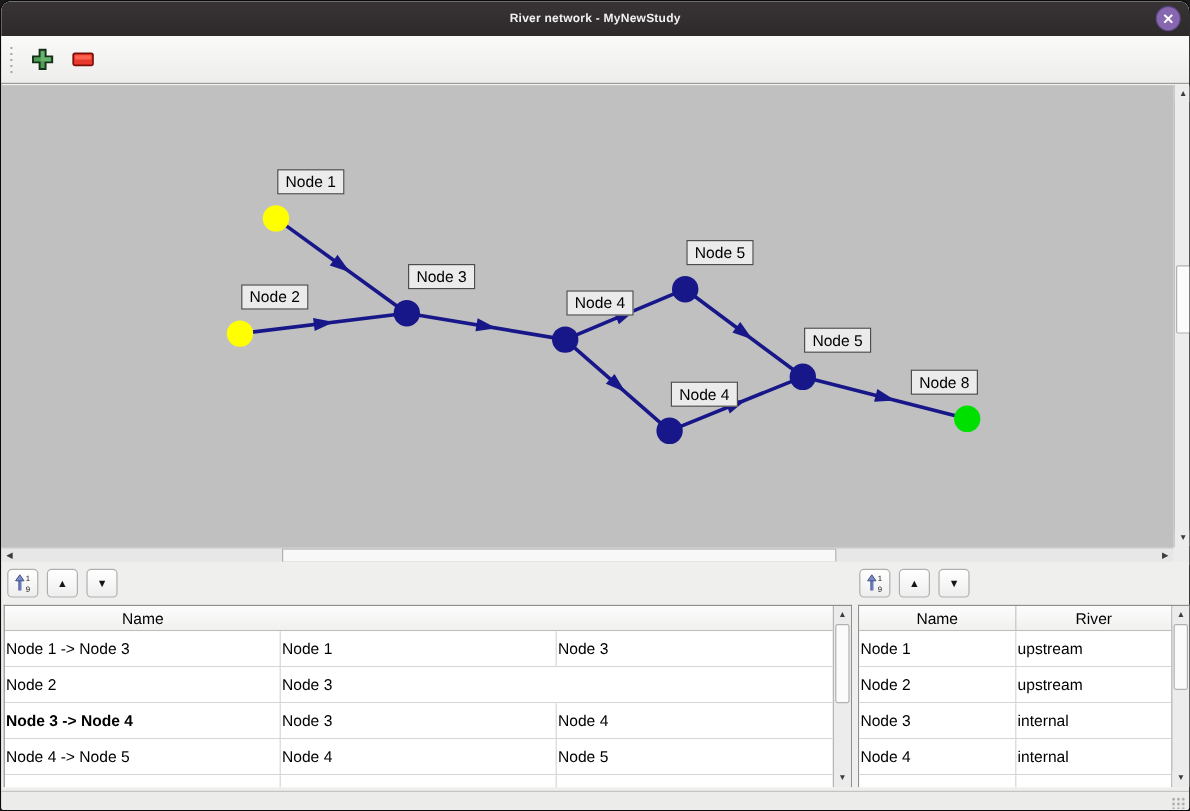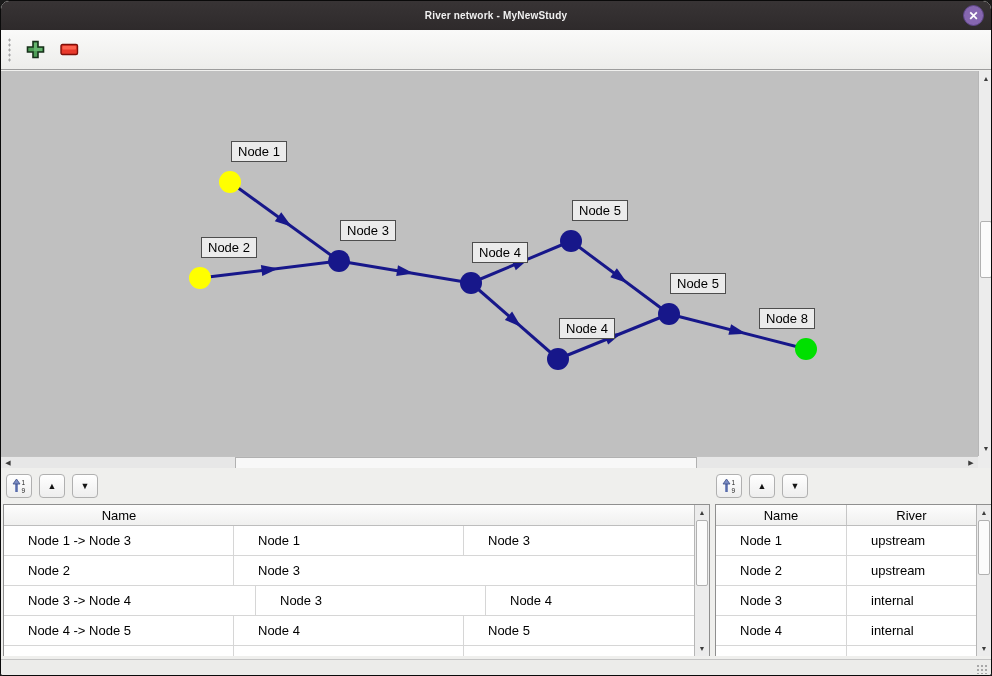--- a/index.html
+++ b/index.html
@@ -85,21 +85,21 @@
   .dtable-right { left:2px; width:277px; }
   .t-main { flex:1; overflow:hidden; }
   .t-head { display:flex; height:21px; background:linear-gradient(#fdfdfd,#f0f0ef); border-bottom:1px solid #bdbdbd; }
   .t-hcell {
     font-size:13px; color:#000; display:flex; align-items:center; justify-content:center;
     border-right:1px solid #c6c6c6; overflow:hidden;
   }
   .t-hcell:last-child { border-right:none; }
   .t-row { display:flex; height:30px; background:#fff; border-bottom:1px solid #d6d6d6; }
   .t-cell {
-    font-size:13px; color:#000; display:flex; align-items:center; padding-left:24px;
+    font-size:13px; color:#000; display:flex; align-items:center; padding-left:1px;
     border-right:1px solid #d6d6d6; overflow:hidden; white-space:nowrap;
   }
   .t-cell:last-child { border-right:none; }
   .t-vscroll { position:relative; width:15px; background:#ececec; border-left:1px solid #b6b6b6; }
   
   .statusbar { position:absolute; left:0; top:658px; width:100%; height:18px; background:#ececea; border-top:1px solid #c4c4c4; }
   .resize-grip {
     position:absolute; right:3px; bottom:3px; width:12px; height:10px;
     background-image:radial-gradient(#a8a8a8 1px, transparent 1.2px); background-size:4px 4px;
   }
@@ -214,21 +214,21 @@
               <div class="t-row">
                 <div class="t-cell" style="width: 230px;">Node 1 -&gt; Node 3</div>
                 <div class="t-cell" style="width: 230px;">Node 1</div>
                 <div class="t-cell" style="flex: 1 1 0%;">Node 3</div>
               </div>
               <div class="t-row">
                 <div class="t-cell" style="width: 230px;">Node 2</div>
                 <div class="t-cell" style="flex: 1 1 0%;">Node 3</div>
               </div>
               <div class="t-row">
-                <div class="t-cell" style="width: 252px;">Node 3 -&gt; Node 4</div>
+                <div class="t-cell" style="width: 230px; font-weight: bold;">Node 3 -&gt; Node 4</div>
                 <div class="t-cell" style="width: 230px;">Node 3</div>
                 <div class="t-cell" style="flex: 1 1 0%;">Node 4</div>
               </div>
               <div class="t-row">
                 <div class="t-cell" style="width: 230px;">Node 4 -&gt; Node 5</div>
                 <div class="t-cell" style="width: 230px;">Node 4</div>
                 <div class="t-cell" style="flex: 1 1 0%;">Node 5</div>
               </div>
               <div class="t-row">
                 <div class="t-cell" style="width: 230px;"></div>

